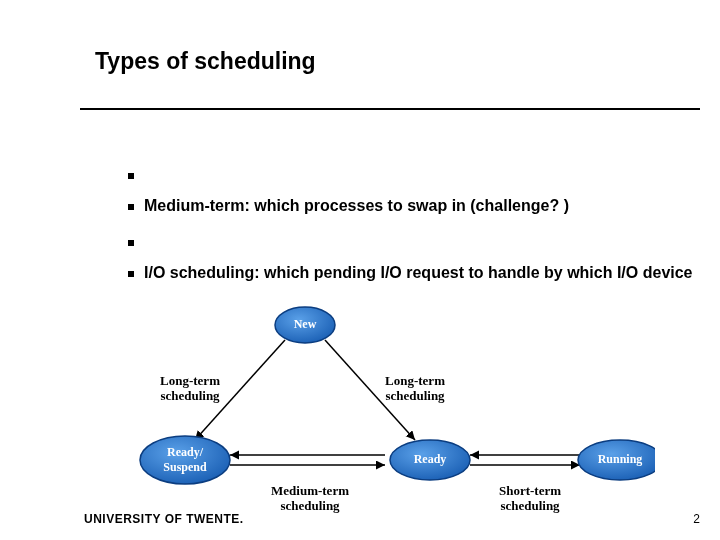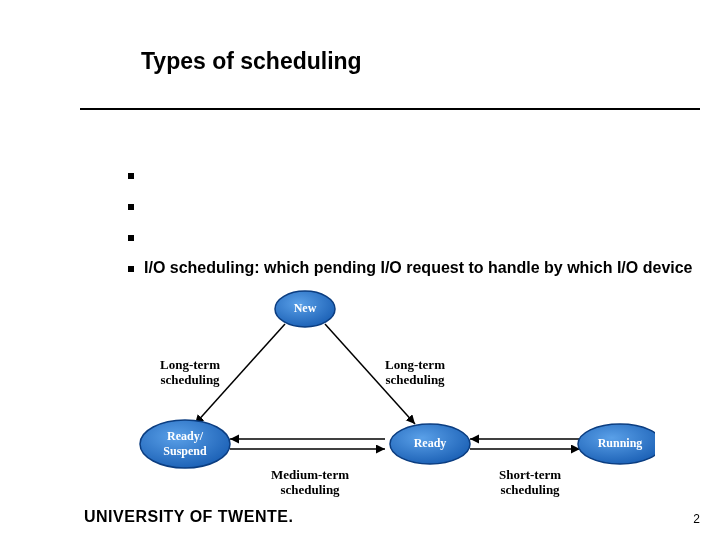--- a/index.html
+++ b/index.html
@@ -1,41 +1,42 @@
 <!DOCTYPE html>
 <html><head>
 <meta charset="utf-8">
 <style>
   html,body{margin:0;padding:0;width:720px;height:540px;background:#fff;font-family:Arial,Helvetica,sans-serif;color:#000;}
   .slide{position:relative;width:720px;height:540px;overflow:hidden;}
-  .title{position:absolute;left:95px;top:48px;font-size:23px;font-weight:bold;margin-left:46px;}
+  .title{position:absolute;left:95px;top:48px;font-size:23px;font-weight:bold;}
   .hr{position:absolute;left:80px;top:108px;width:620px;height:2px;background:#000;}
   .bullets{position:absolute;left:88px;top:150px;width:600px;}
   .bullets li{list-style:none;font-size:16px;font-weight:bold;margin:0 0 18px 0;display:flex;align-items:flex-start;}
   .sq{width:6px;height:6px;background:#000;margin:7px 10px 0 0;flex:none;}
-  .footer-logo{position:absolute;left:84px;bottom:14px;font-size:16px;font-weight:bold;letter-spacing:0.5px;}
+  .footer-logo{position:absolute;left:84px;bottom:14px;font-size:12px;font-weight:bold;letter-spacing:0.5px;}
   .page-num{position:absolute;right:20px;bottom:14px;font-size:12px;}
-  .diagram{position:absolute;left:135px;top:284px;width:520px;height:220px;}
+  .diagram{position:absolute;left:135px;top:300px;width:520px;height:220px;}
   svg{width:100%;height:100%;}
   .node-text{font:bold 12px "Times New Roman",serif;fill:#fff;text-anchor:middle;dominant-baseline:middle;}
   .lbl{font:bold 13px "Times New Roman",serif;fill:#000;text-anchor:middle;}
 </style>
 </head>
 <body>
 <div class="slide">
 
   <div class="title">Types of scheduling</div>
   <div class="hr"></div>
 
   <ul class="bullets">
     <li>
         <span class="sq"></span>
       </li>
     <li>
         <span class="sq"></span>
+        <span>Medium-term: which processes to swap in (challenge? )</span>
       </li>
     <li>
         <span class="sq"></span>
       </li>
     <li>
         <span class="sq"></span>
         <span>I/O scheduling: which pending I/O request to handle by which I/O device</span>
       </li>
   </ul>
 

